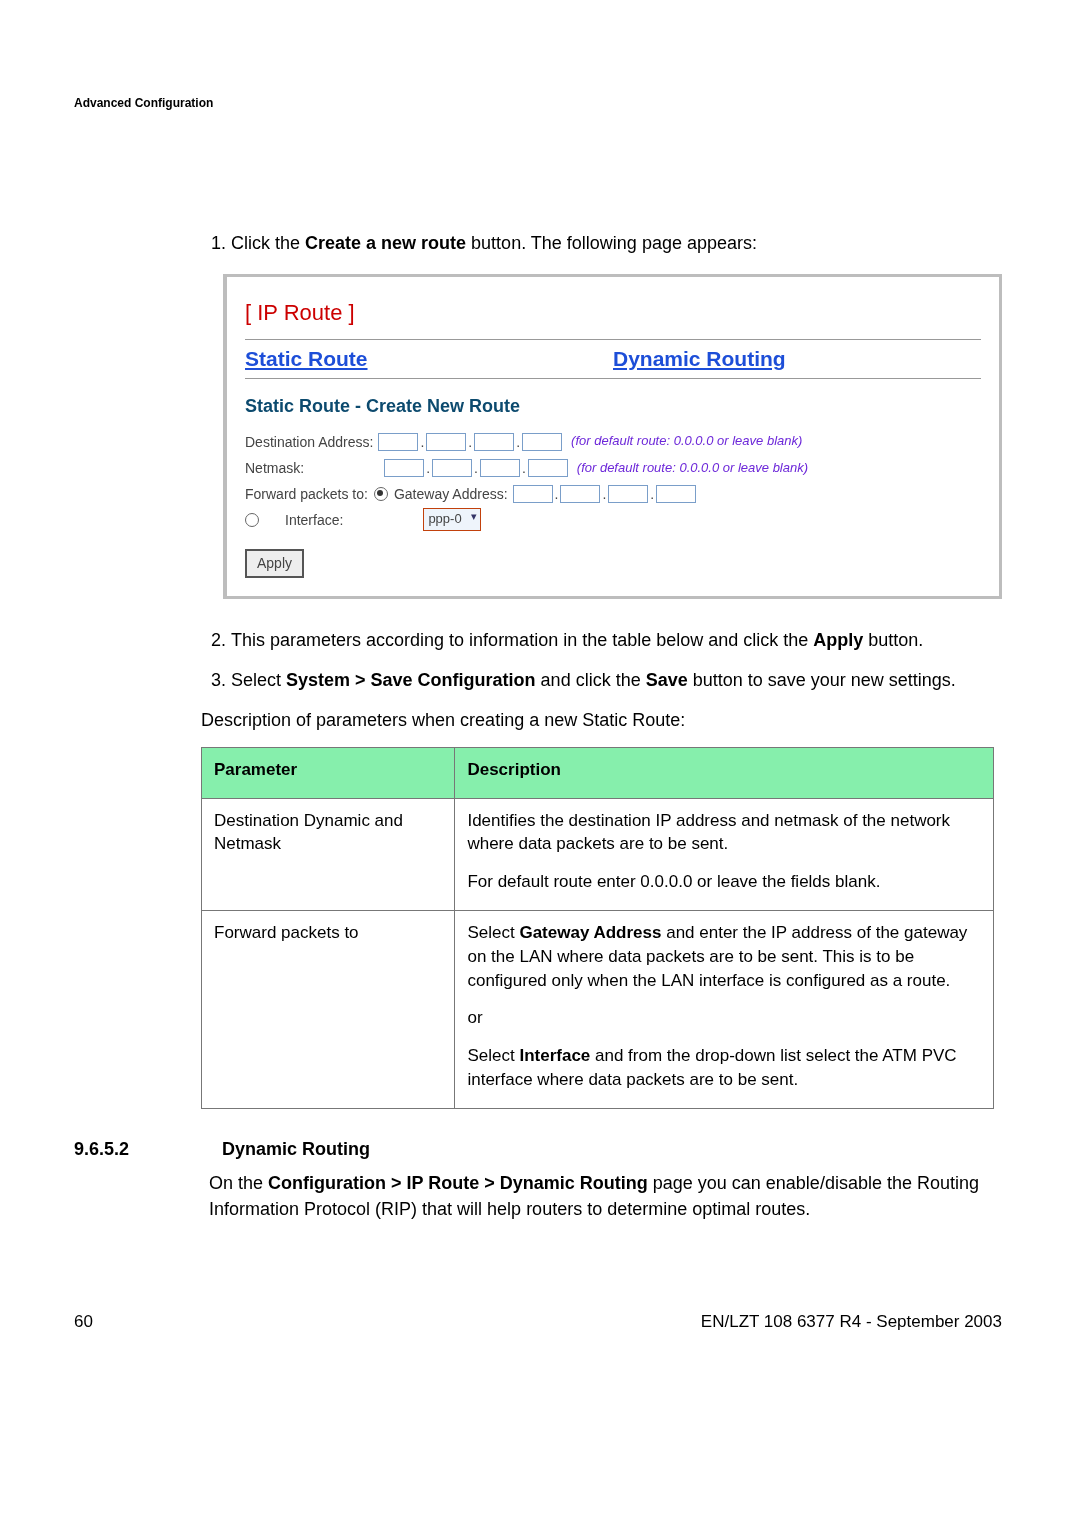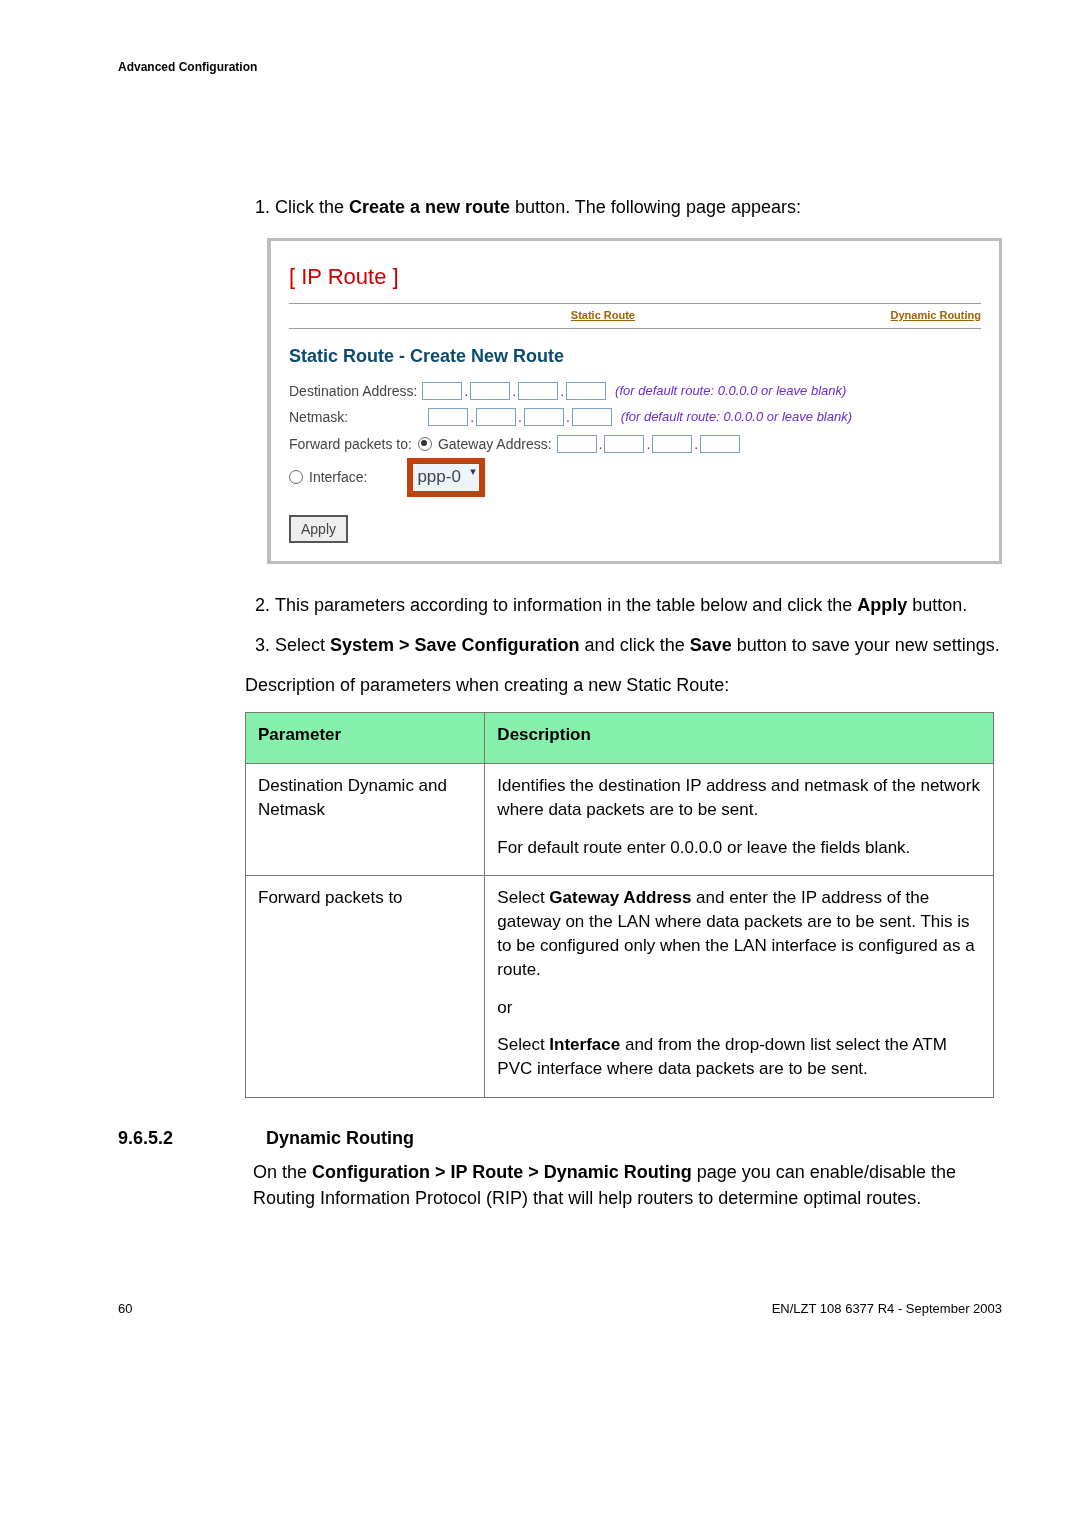--- a/index.html
+++ b/index.html
@@ -4,22 +4,23 @@
 <style>
   body {
     margin: 0;
     padding: 0;
     background: #fff;
     font-family: Arial, Helvetica, sans-serif;
     color: #000;
     width: 1080px;
   }
   .page {
-    padding: 60px 78px 40px 118px;
+    padding: 60px 78px 40px 74px;
     box-sizing: border-box;
+    margin-top: 36px;
   }
   .header-bar {
     font-size: 12px;
     font-weight: bold;
     margin-bottom: 120px;
   }
   .content {
     margin-left: 135px;
   }
   ol.steps {
@@ -48,25 +49,25 @@
     font-weight: normal;
     margin-bottom: 10px;
   }
   .tab-row {
     display: flex;
     border-top: 1px solid #999;
     border-bottom: 1px solid #999;
   }
   .tab-cell {
     flex: 1;
-    text-align: right;
+    text-align: left;
     padding: 4px 0;
-    font-size: 11px;
-    font-weight: bold;
-    color: #a16207;
+    font-size: 21px;
+    font-weight: bold;
+    color: #1d4ed8;
   }
   .sub-title {
     color: #0c4a6e;
     font-weight: bold;
     font-size: 18px;
     margin: 14px 0 12px 0;
   }
   .form-area {
     font-size: 14px;
     color: #444;
@@ -101,41 +102,41 @@
   }
   .radio {
     width: 12px; height: 12px; border: 1px solid #666; border-radius: 50%;
     display: inline-block; margin-right: 6px; position: relative; background:#fff;
   }
   .radio.checked::after {
     content:""; width:6px; height:6px; background:#333; border-radius:50%;
     position:absolute; top:2px; left:2px;
   }
   .select {
-    border: 6px solid #c2410c;
+    border: 1px solid #c2410c;
     padding: 1px 18px 1px 4px;
-    font-size: 17px;
+    font-size: 13px;
     position: relative;
     background:#eef4fb;
   }
   .select::after {
     content:"▾"; position:absolute; right:3px; top:0px; font-size:11px; color:#336;
   }
   .apply-btn {
     margin-top: 14px;
     border: 2px solid #555;
     padding: 2px 10px;
     font-size: 14px;
     background: #eee;
     display: inline-block;
   }
   .indent-forward { margin-left: 0; }
   .indent-forward .form-row, .indent-forward .radio-row { margin-left: 0; }
   .forward-lbl { margin-right: 6px; }
-  .interface-row { margin-left: 150px; }
+  .interface-row { margin-left: 150px; gap: 20px; }
 
   .para {
     font-size: 18px;
     line-height: 1.45;
     margin: 10px 0 14px 0;
   }
 
   
   .desc-table {
     border-collapse: collapse;
@@ -160,21 +161,21 @@
     font-size: 18px;
     font-weight: bold;
     margin-bottom: 10px;
     gap: 13px;
   }
   .section-heading .num { width: 135px; margin-left: -135px; }
 
   .footer {
     display: flex;
     justify-content: space-between;
-    font-size: 13px;
+    font-size: 17px;
     margin-top: 90px;
   }
   .footer .pagenum { font-weight: normal; }
 </style>
 </head>
 <body>
 
 <div class="page">
   <div class="header-bar">Advanced Configuration</div>
 

